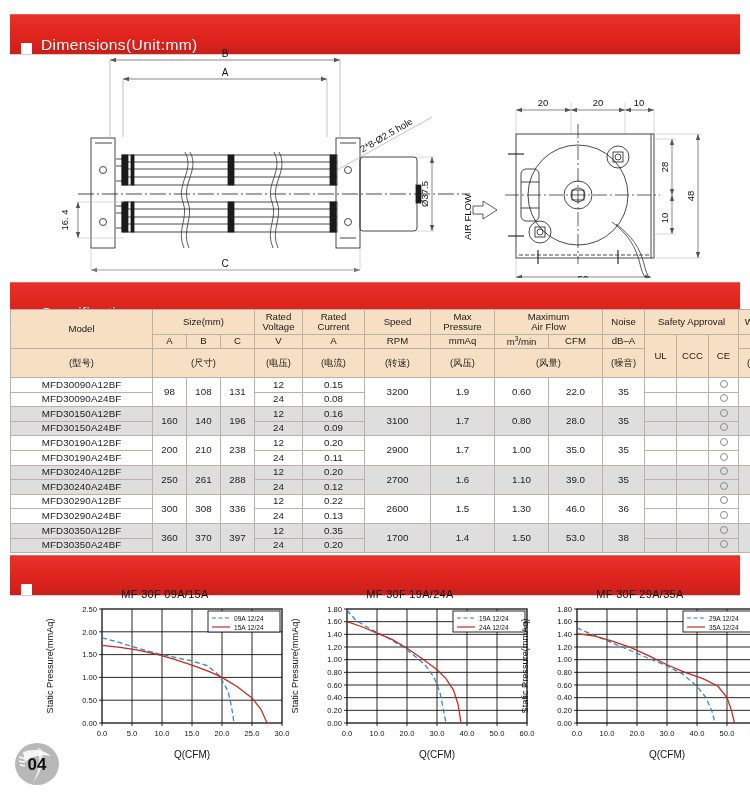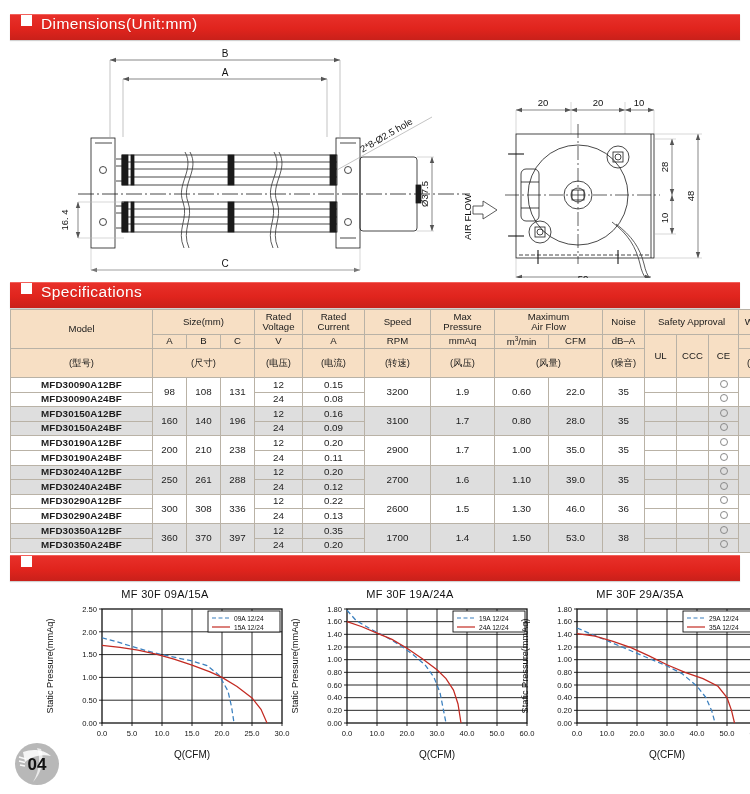--- a/index.html
+++ b/index.html
@@ -8,24 +8,24 @@
     width:750px; height:794px;
     background:#ffffff;
     font-family:"Liberation Sans", sans-serif;
     color:#111;
     position:relative;
     overflow:hidden;
   }
 
   
   .section-bar{
-    position:absolute; left:10px; width:730px; height:26px;
+    position:absolute; left:10px; width:730px; height:40px;
     background:linear-gradient(to bottom,#e8302a 0%,#e0241d 55%,#c9201a 100%);
     border-top:1px solid #f2605a;
-    display:flex; align-items:flex-start;
+    display:flex; align-items:flex-end;
     box-shadow:0 1px 1px rgba(0,0,0,.18);
   }
   .section-bar .sq{
     width:11px; height:11px; background:#fff; margin-left:11px; margin-right:9px;
     flex:0 0 auto;
   }
   .section-bar .txt{
     color:#fff; font-size:15.5px; letter-spacing:.4px; font-weight:400;
     text-shadow:0 1px 0 rgba(0,0,0,.12);
   }
@@ -44,21 +44,21 @@
     border:1px solid #b9b2a6;
     text-align:center; vertical-align:middle;
     padding:0; line-height:1.05;
   }
   table.spec thead th{ background:#f7dfc4; font-weight:400; color:#1a1a1a; }
   table.spec thead th.h1{ height:25px; font-size:9.6px; }
   table.spec thead th.h2{ height:14px; font-size:9.6px; }
   table.spec thead th.h3{ height:29px; font-size:9.4px; }
   table.spec tbody td{ height:14.6px; background:#ffffff; font-size:9.8px; color:#1c1c1c;}
   table.spec tbody tr.alt td{ background:#dedede; }
-  td.model{ text-align:center; font-size:9.6px; letter-spacing:.1px;font-weight:bold;}
+  td.model{ text-align:center; font-size:9.6px; letter-spacing:.1px;}
   .sup{ font-size:6.5px; vertical-align:super; }
   .circ{
     display:inline-block;width:8px;height:8px;border:1px solid #8a8a8a;border-radius:50%;
     background:transparent;
   }
 
   
   #charts{ position:absolute; left:0; top:588px; width:750px; height:175px; }
   .chart-box{ position:absolute; top:0; width:250px; height:175px; }
   .chart-title{

